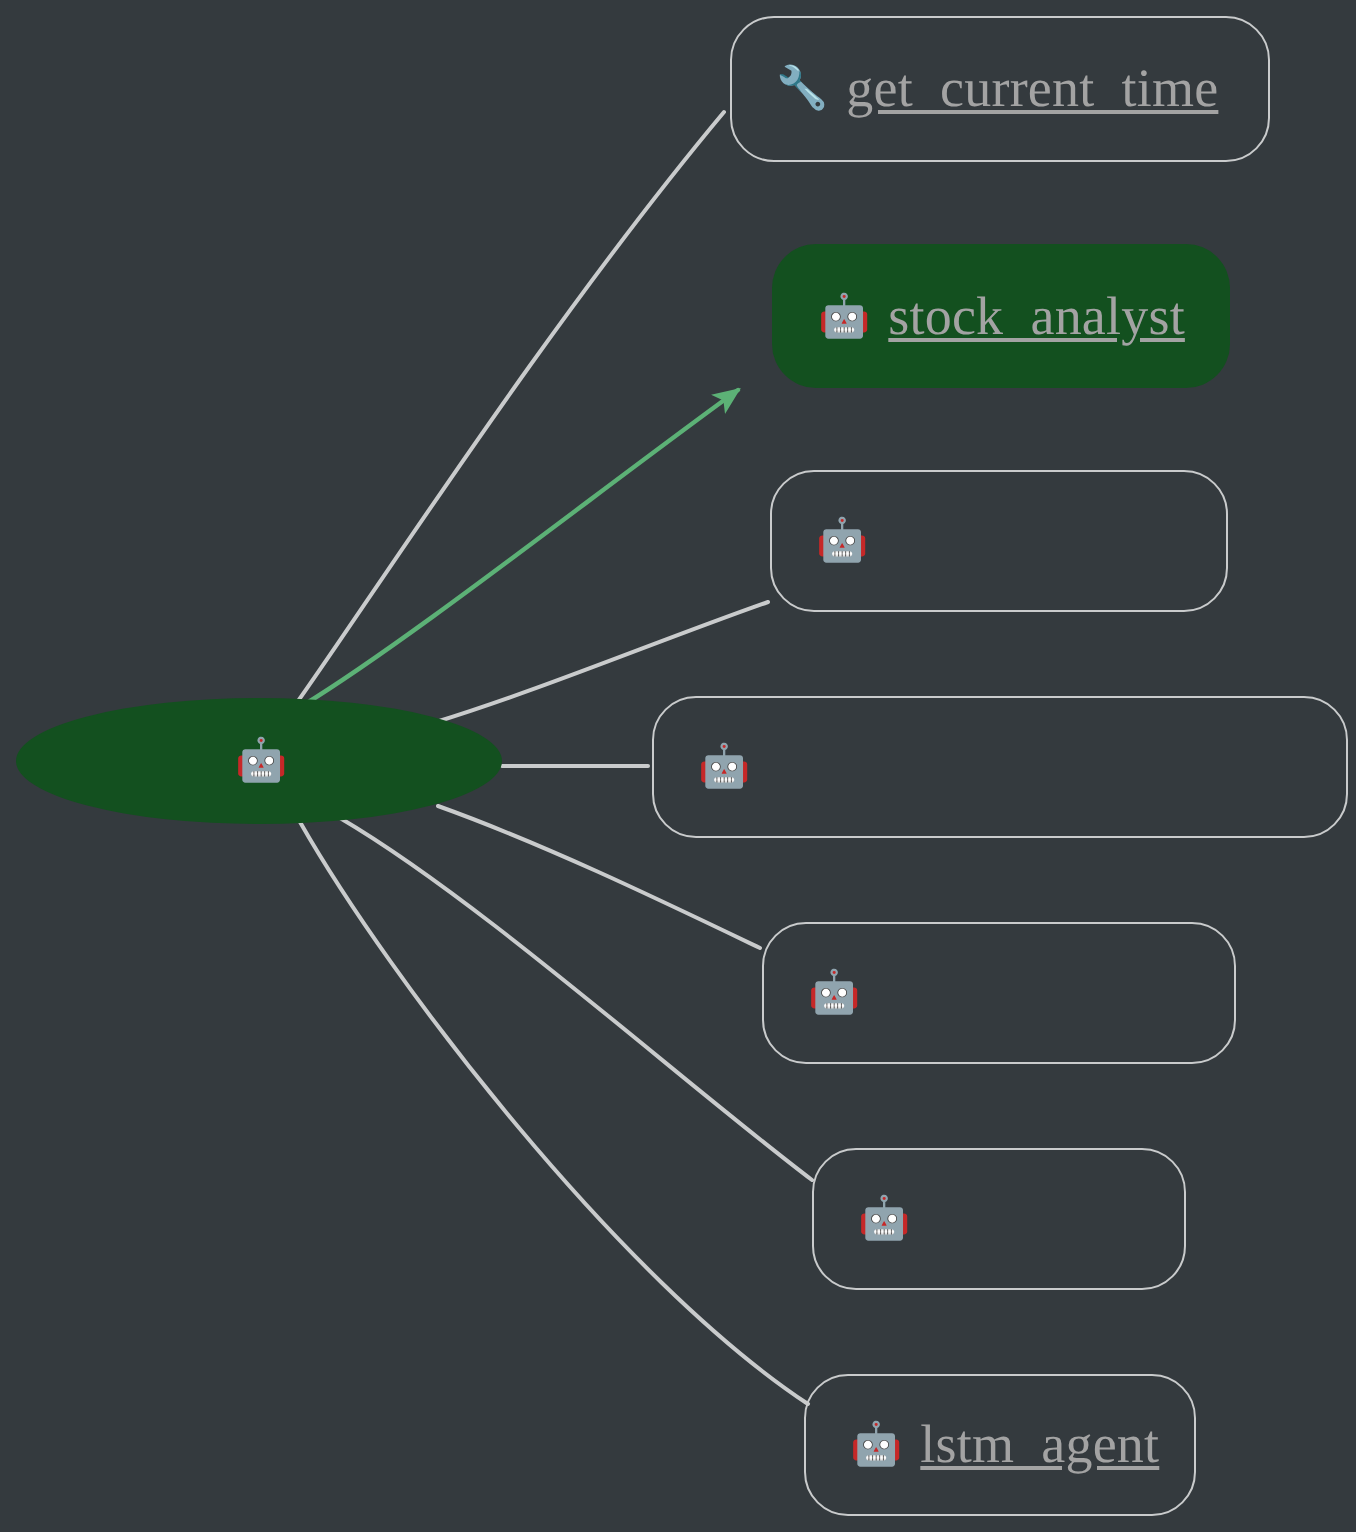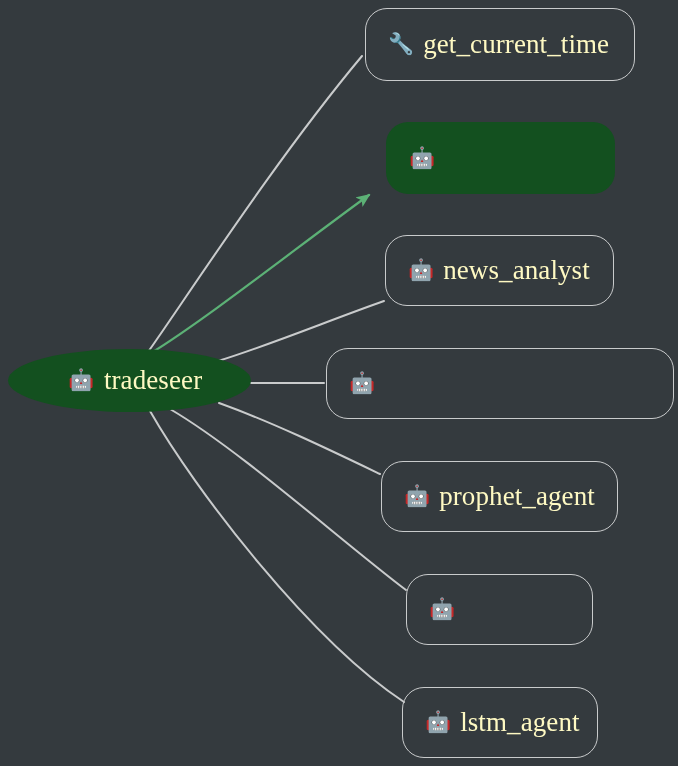--- a/index.html
+++ b/index.html
@@ -51,23 +51,24 @@
   }
   .node-icon {
     font-size: 21px;
     line-height: 1;
     margin-right: 9px;
     flex: 0 0 auto;
     font-family: "DejaVu Sans", sans-serif;
   }
   .node-label {
     font-size: 27px;
-    color: #fef9c3;
+    color: #a3a3a3;
     letter-spacing: 0.1px;
     line-height: 1;
+    text-decoration: underline;
   }
 </style>
 </head>
 <body style="background: rgb(52, 58, 62);">
 
 <div id="graph-canvas">
 
   <svg class="edge-layer" id="edge-layer" viewBox="0 0 678 766">
     <defs>
       <marker id="arrow-active" markerWidth="7" markerHeight="7" refX="5.6" refY="3" orient="auto" markerUnits="strokeWidth">
@@ -81,39 +82,37 @@
         <path d="M 251,383 C 275,383 300,383 324,383" fill="none" stroke="#c9cbcc" stroke-width="2" stroke-linecap="round"></path>
         <path d="M 219,403 C 272,422 330,450 380,474" fill="none" stroke="#c9cbcc" stroke-width="2" stroke-linecap="round"></path>
         <path d="M 170,409 C 240,450 340,540 406,590" fill="none" stroke="#c9cbcc" stroke-width="2" stroke-linecap="round"></path>
         <path d="M 150,411 C 195,490 310,640 404,702" fill="none" stroke="#c9cbcc" stroke-width="2" stroke-linecap="round"></path>
       </g>
   </svg>
 
   <div id="node-layer">
       <div class="node node-ellipse" style="left: 8px; top: 349px; width: 243px; height: 63px; justify-content: center; padding-left: 12px;">
         <span class="node-icon">🤖</span>
-        <span class="node-label">tradeseer</span>
       </div>
       <div class="node node-box" style="left: 365px; top: 8px; width: 270px; height: 73px; padding-left: 22px;">
         <span class="node-icon">🔧</span>
         <span class="node-label">get_current_time</span>
       </div>
       <div class="node node-box highlight" style="left: 386px; top: 122px; width: 229px; height: 72px; padding-left: 22px;">
         <span class="node-icon">🤖</span>
+        <span class="node-label">stock_analyst</span>
       </div>
       <div class="node node-box" style="left: 385px; top: 235px; width: 229px; height: 71px; padding-left: 22px;">
         <span class="node-icon">🤖</span>
-        <span class="node-label">news_analyst</span>
       </div>
       <div class="node node-box" style="left: 326px; top: 348px; width: 348px; height: 71px; padding-left: 22px;">
         <span class="node-icon">🤖</span>
       </div>
       <div class="node node-box" style="left: 381px; top: 461px; width: 237px; height: 71px; padding-left: 22px;">
         <span class="node-icon">🤖</span>
-        <span class="node-label">prophet_agent</span>
       </div>
       <div class="node node-box" style="left: 406px; top: 574px; width: 187px; height: 71px; padding-left: 22px;">
         <span class="node-icon">🤖</span>
       </div>
       <div class="node node-box" style="left: 402px; top: 687px; width: 196px; height: 71px; padding-left: 22px;">
         <span class="node-icon">🤖</span>
         <span class="node-label">lstm_agent</span>
       </div>
     </div>
 

